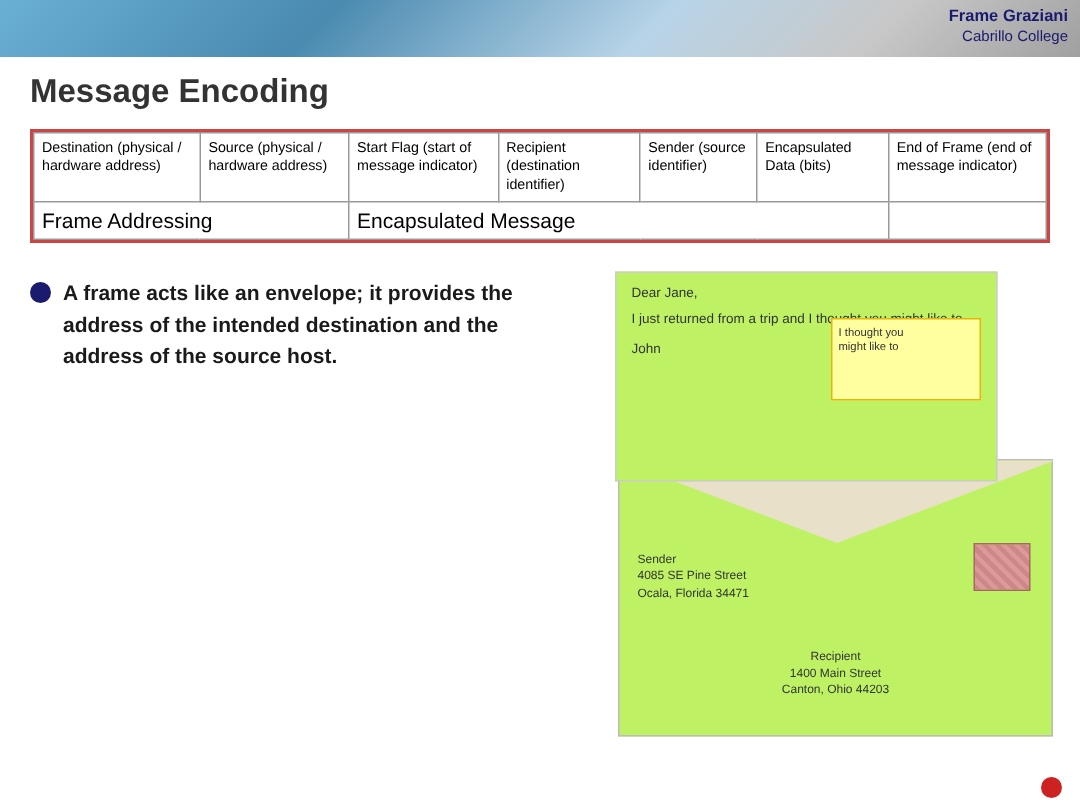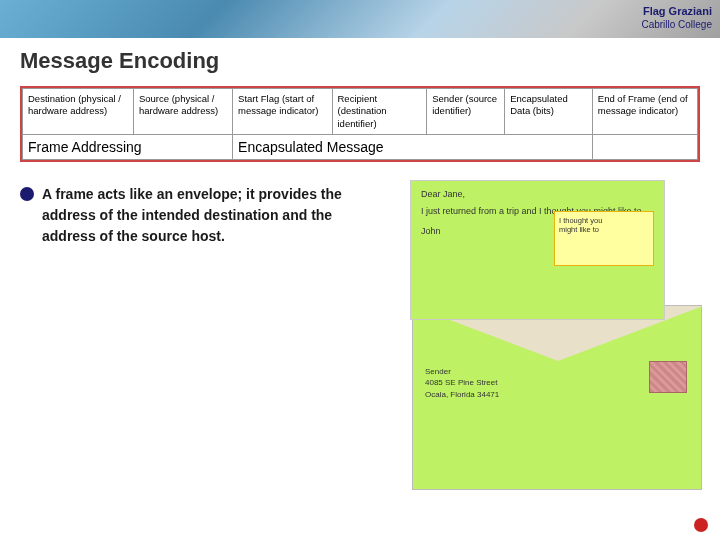--- a/index.html
+++ b/index.html
@@ -218,21 +218,21 @@
       font-size: 7.5px;
       color: #333;
       z-index: 3;
     }
   </style>
 </head>
 <body>
 
 <div class="header-banner">
   <div class="header-logo">
-    <div class="name">Flag Graziani</div>
+    <div class="name">Frame Graziani</div>
     <div class="school">Cabrillo College</div>
   </div>
 </div>
 
 <div class="main">
 
   
   <div class="page-title">Message Encoding</div>
 
   
@@ -280,20 +280,25 @@
       </div>
 
       <div class="envelope-part">
         <div class="envelope-flap"></div>
         <div class="sender-address">
           <div>Sender</div>
           <div>4085 SE Pine Street</div>
           <div>Ocala, Florida 34471</div>
         </div>
         <div class="stamp-area"></div>
+        <div class="recipient-address">
+          <div>Recipient</div>
+          <div>1400 Main Street</div>
+          <div>Canton, Ohio 44203</div>
+        </div>
       </div>
 
     </div>
 
   </div>
 
 </div>
 
 <div class="red-dot"></div>
 

